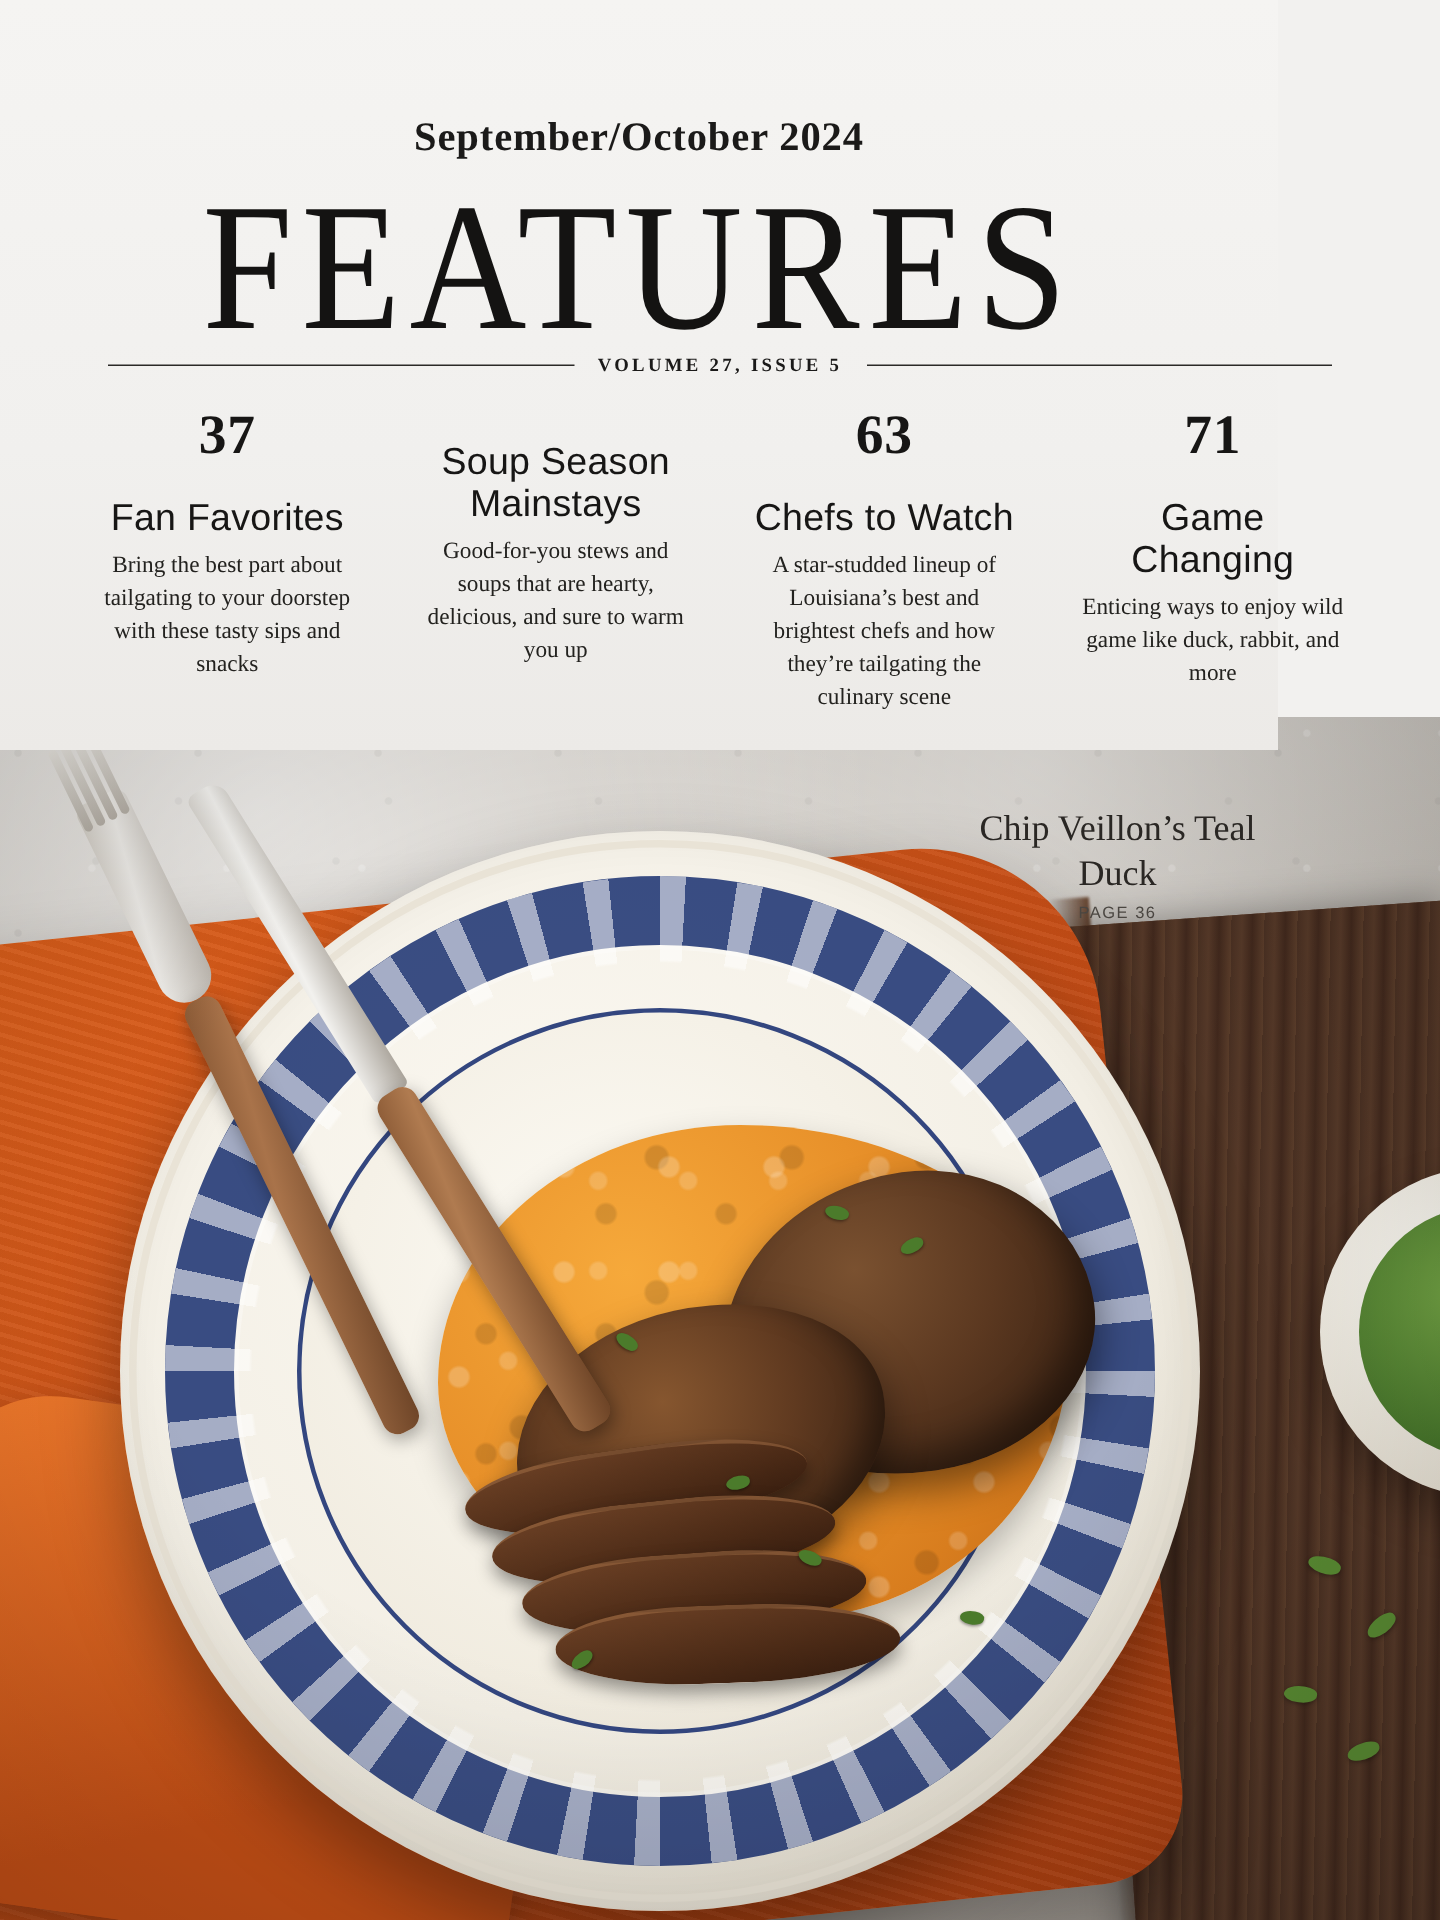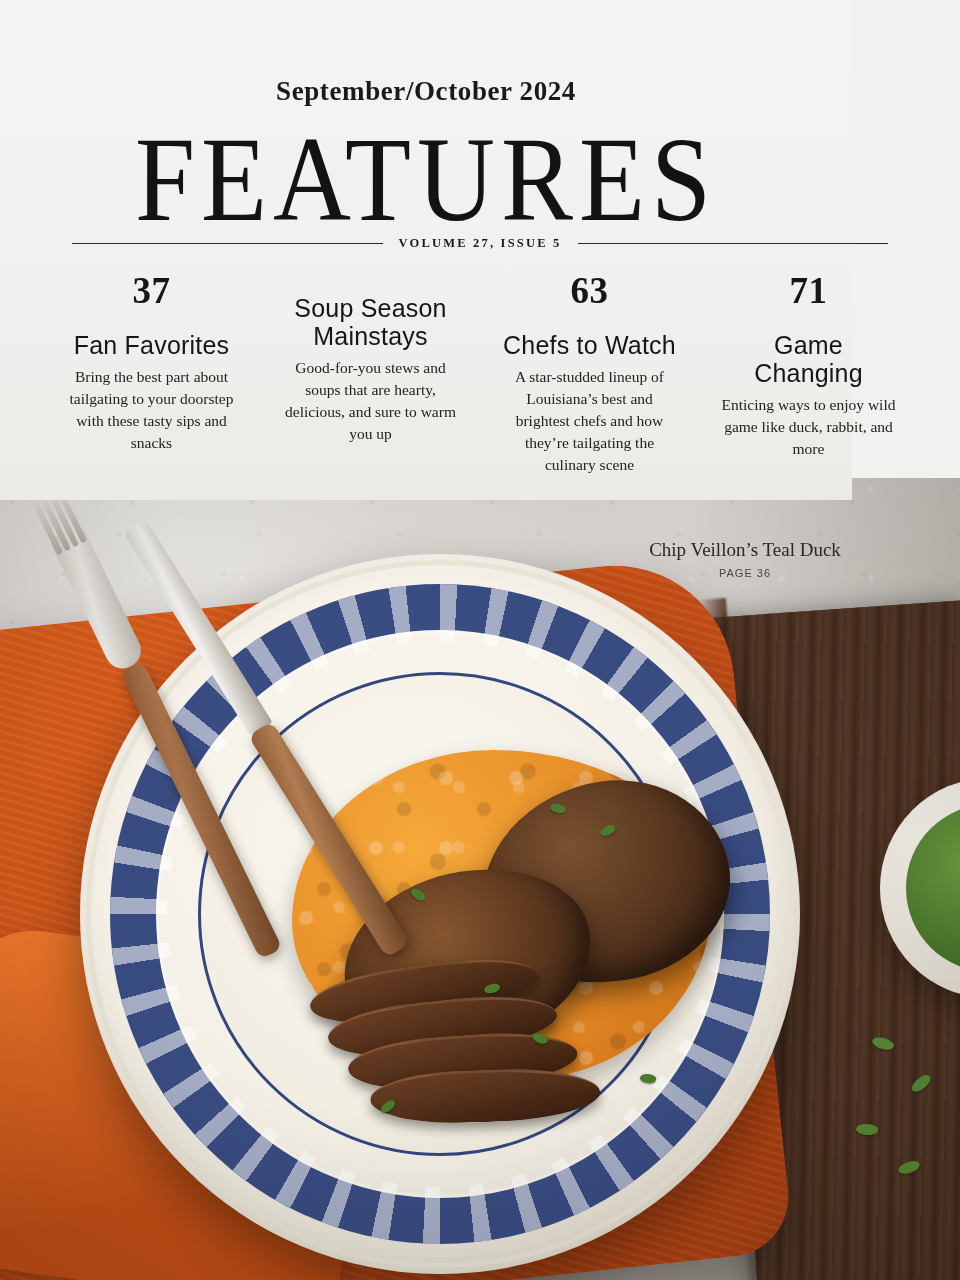--- a/index.html
+++ b/index.html
@@ -386,21 +386,21 @@
   .caption {
     position: absolute;
     right: 105px; top: 60px;
     width: 220px;
     text-align: center;
     color: #2a2724;
     z-index: 9;
   }
   .caption-title {
     font-family: "Liberation Serif", serif;
-    font-size: 19px;
+    font-size: 24px;
     line-height: 1.25;
   }
   .caption-page {
     font-family: "Liberation Sans", sans-serif;
     font-size: 11px;
     letter-spacing: 1px;
     margin-top: 5px;
     color: #4a4641;
   }
 

